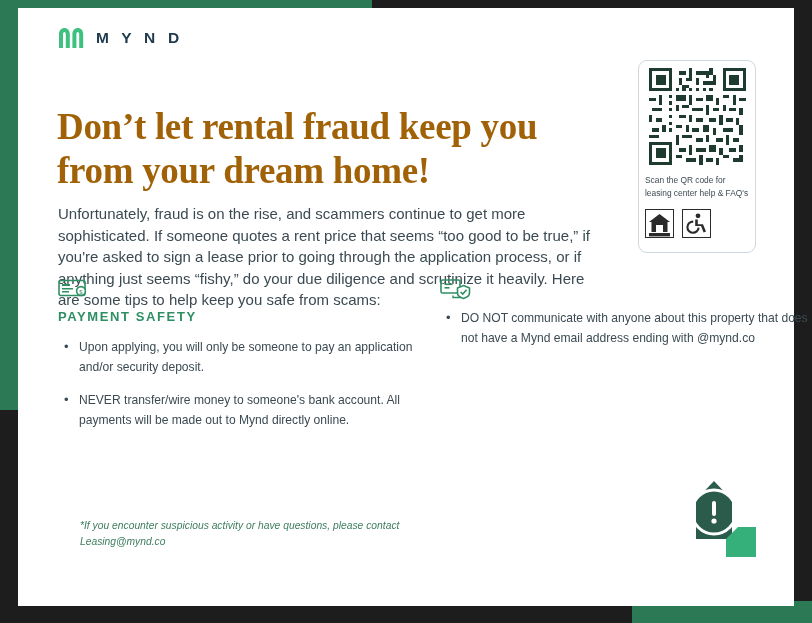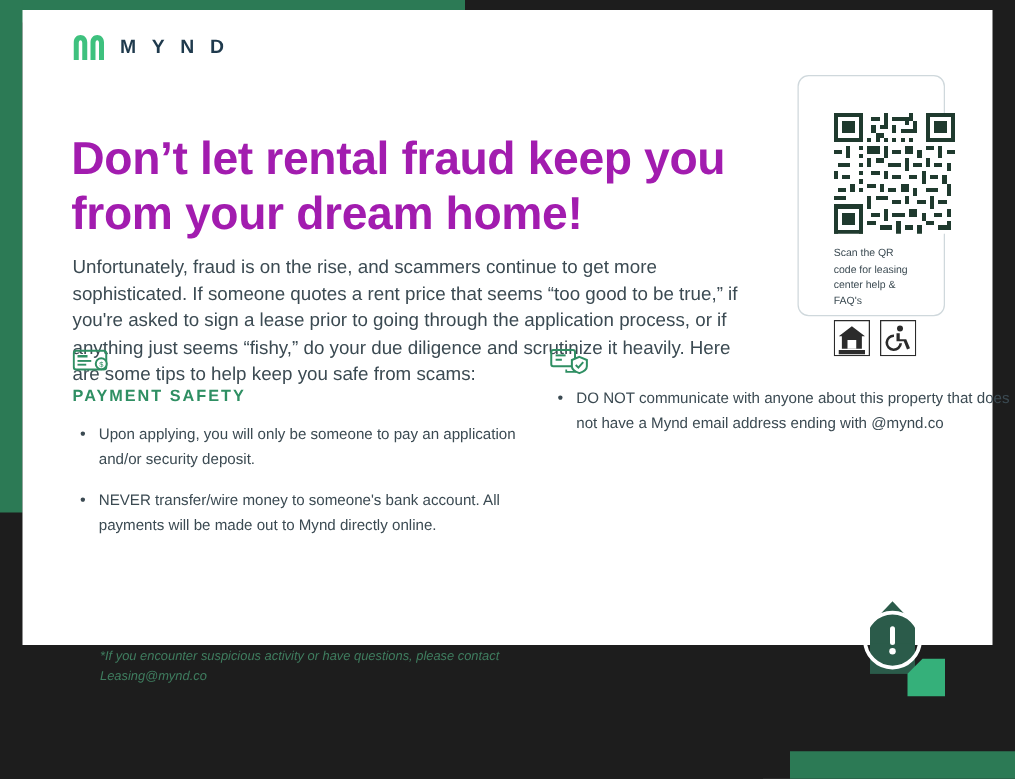--- a/index.html
+++ b/index.html
@@ -42,21 +42,21 @@
     bottom: 0;
     width: 180px;
     height: 22px;
     background: #2c7a55;
   }
   .card {
     position: absolute;
     left: 18px;
     top: 8px;
     width: 776px;
-    height: 508px;
+    height: 598px;
     background: #ffffff;
   }
   .inner {
     position: absolute;
     left: 22px;
     top: 10px;
     right: 18px;
     bottom: 10px;
   }
 
@@ -79,24 +79,24 @@
     font-weight: bold;
     color: #1f3a4d;
   }
 
   
   .headline {
     position: absolute;
     left: 17px;
     top: 62px;
     width: 560px;
-    font-family: Liberation Sans, sans-serif;
+    font-family: Liberation Serif, serif;
     font-size: 37px;
     line-height: 44px;
-    color: #a21caf;
+    color: #a16207;
     letter-spacing: -0.3px;
   }
 
   .body-copy {
     position: absolute;
     left: 18px;
     top: 170px;
     width: 545px;
     font-size: 15px;
     line-height: 21.5px;
@@ -106,21 +106,21 @@
   
   .qr-panel {
     position: absolute;
     left: 598px;
     top: 42px;
     width: 118px;
     height: 193px;
     border: 1px solid #cfd8dc;
     border-radius: 9px;
     background: #fff;
-    padding: 28px;
+    padding: 6px;
     box-sizing: border-box;
   }
   .qr-code {
     width: 97px;
     height: 97px;
     display: block;
     margin: 1px auto 0 auto;
   }
   .qr-caption {
     font-size: 8.4px;

